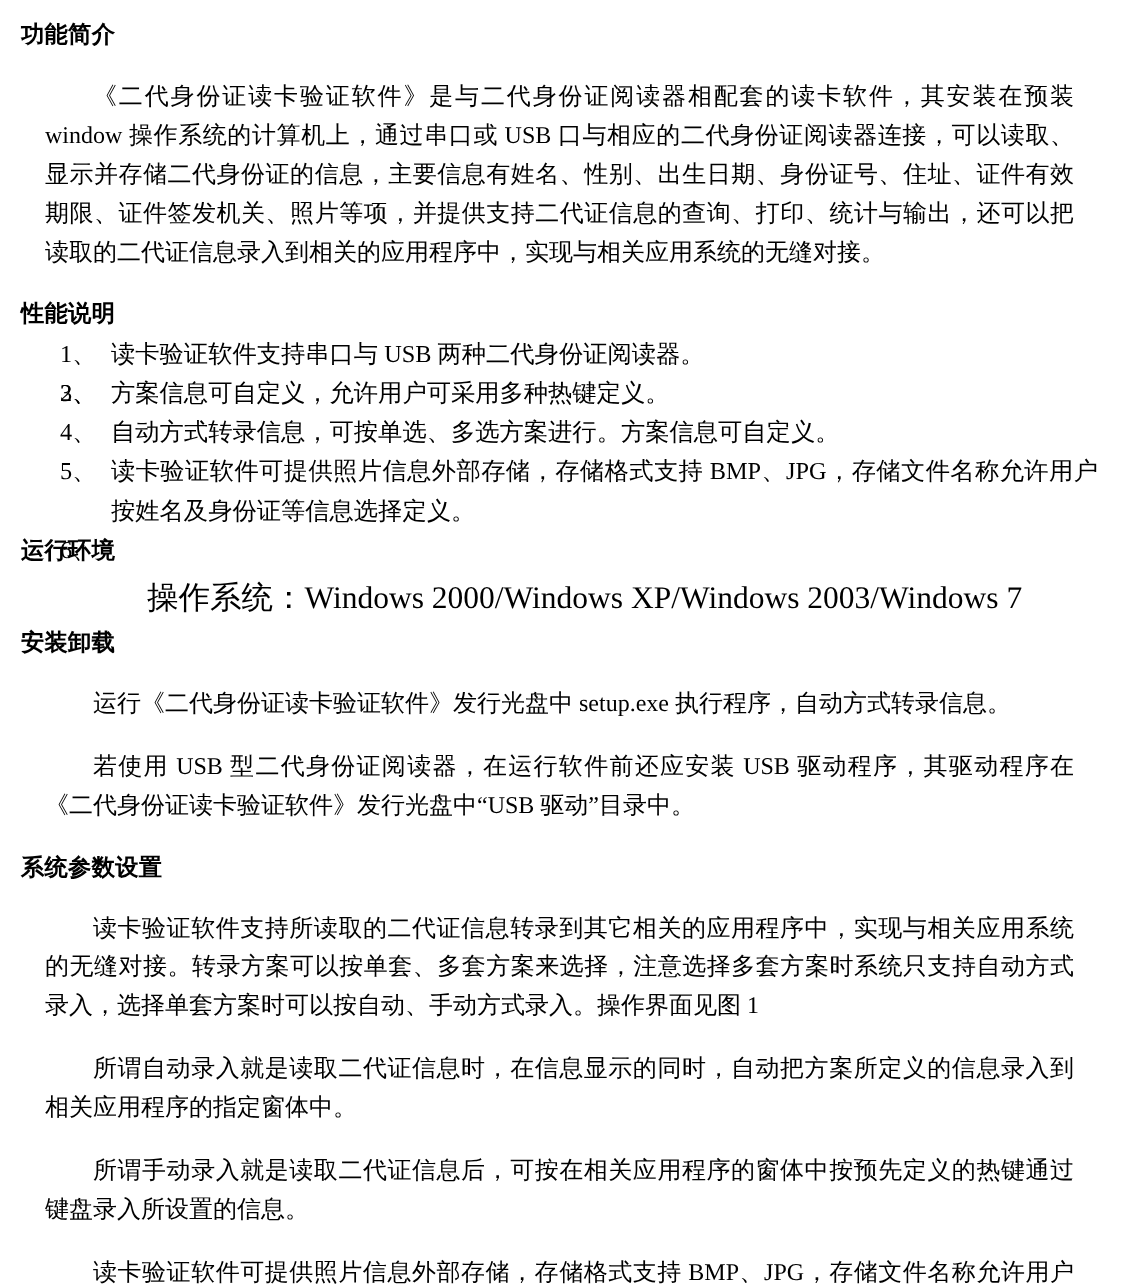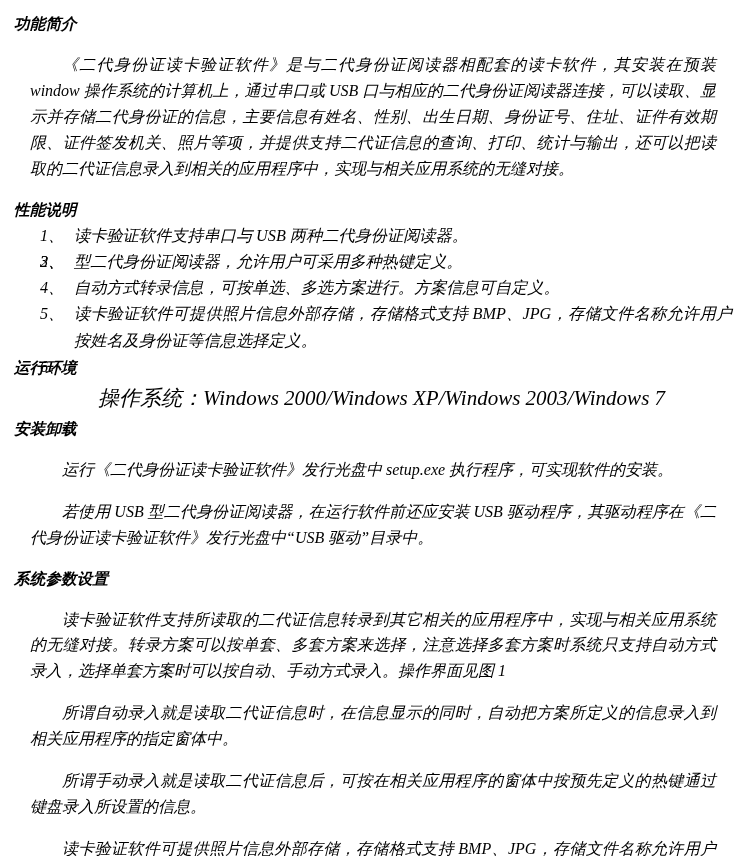--- a/index.html
+++ b/index.html
@@ -12,21 +12,20 @@
     height: 856px;
     font-family: "Liberation Serif", "DejaVu Serif", serif;
     color: #000000;
   }
   .page {
     width: 750px;
     height: 856px;
     box-sizing: border-box;
     padding: 10px 18px 0 14px;
     position: relative;
-    font-style: italic;
   }
   .section-title {
     font-family: "Liberation Sans", "DejaVu Sans", sans-serif;
     font-weight: bold;
     font-size: 15.5px;
     line-height: 1.55;
     margin: 2px 0 1px 0;
     letter-spacing: 0.2px;
   }
   .para {
@@ -75,40 +74,40 @@
   <ol class="numlist">
     <li>
       <span class="num">1、</span>
       <span>读卡验证软件支持串口与 USB 两种二代身份证阅读器。</span>
     </li>
     <li>
       <span class="num">2、</span>
     </li>
     <li>
       <span class="num">3、</span>
-      <span>型二代身份证阅读器，允许用户可采用多种热键定义。</span>
+      <span>方案信息可自定义，允许用户可采用多种热键定义。</span>
     </li>
     <li>
       <span class="num">4、</span>
       <span>自动方式转录信息，可按单选、多选方案进行。方案信息可自定义。</span>
     </li>
     <li>
       <span class="num">5、</span>
       <span>读卡验证软件可提供照片信息外部存储，存储格式支持 BMP、JPG，存储文件名称允许用户按姓名及身份证等信息选择定义。</span>
     </li>
     <li>
       <span class="num">6、</span>
     </li>
   </ol>
 
   <div class="section-title">运行环境</div>
   <p class="env-line">操作系统：Windows 2000/Windows XP/Windows 2003/Windows 7</p>
 
   <div class="section-title">安装卸载</div>
-  <p class="para">运行《二代身份证读卡验证软件》发行光盘中 setup.exe 执行程序，可实现软件的安装。</p>
+  <p class="para">运行《二代身份证读卡验证软件》发行光盘中 setup.exe 执行程序，自动方式转录信息。</p>
   <p class="para">若使用 USB 型二代身份证阅读器，在运行软件前还应安装 USB 驱动程序，其驱动程序在《二代身份证读卡验证软件》发行光盘中“USB 驱动”目录中。</p>
 
   <div class="section-title">系统参数设置</div>
   <p class="para">读卡验证软件支持所读取的二代证信息转录到其它相关的应用程序中，实现与相关应用系统的无缝对接。转录方案可以按单套、多套方案来选择，注意选择多套方案时系统只支持自动方式录入，选择单套方案时可以按自动、手动方式录入。操作界面见图 1</p>
   <p class="para">所谓自动录入就是读取二代证信息时，在信息显示的同时，自动把方案所定义的信息录入到相关应用程序的指定窗体中。</p>
   <p class="para">所谓手动录入就是读取二代证信息后，可按在相关应用程序的窗体中按预先定义的热键通过键盘录入所设置的信息。</p>
   <p class="para">读卡验证软件可提供照片信息外部存储，存储格式支持 BMP、JPG，存储文件名称允许用户按姓名及身份证等信息选择定义，存储路径可预先设置。这样，读取二代证信息后，证件照片会同时保持在所设置的目录中。</p>
 
 </div>
 

